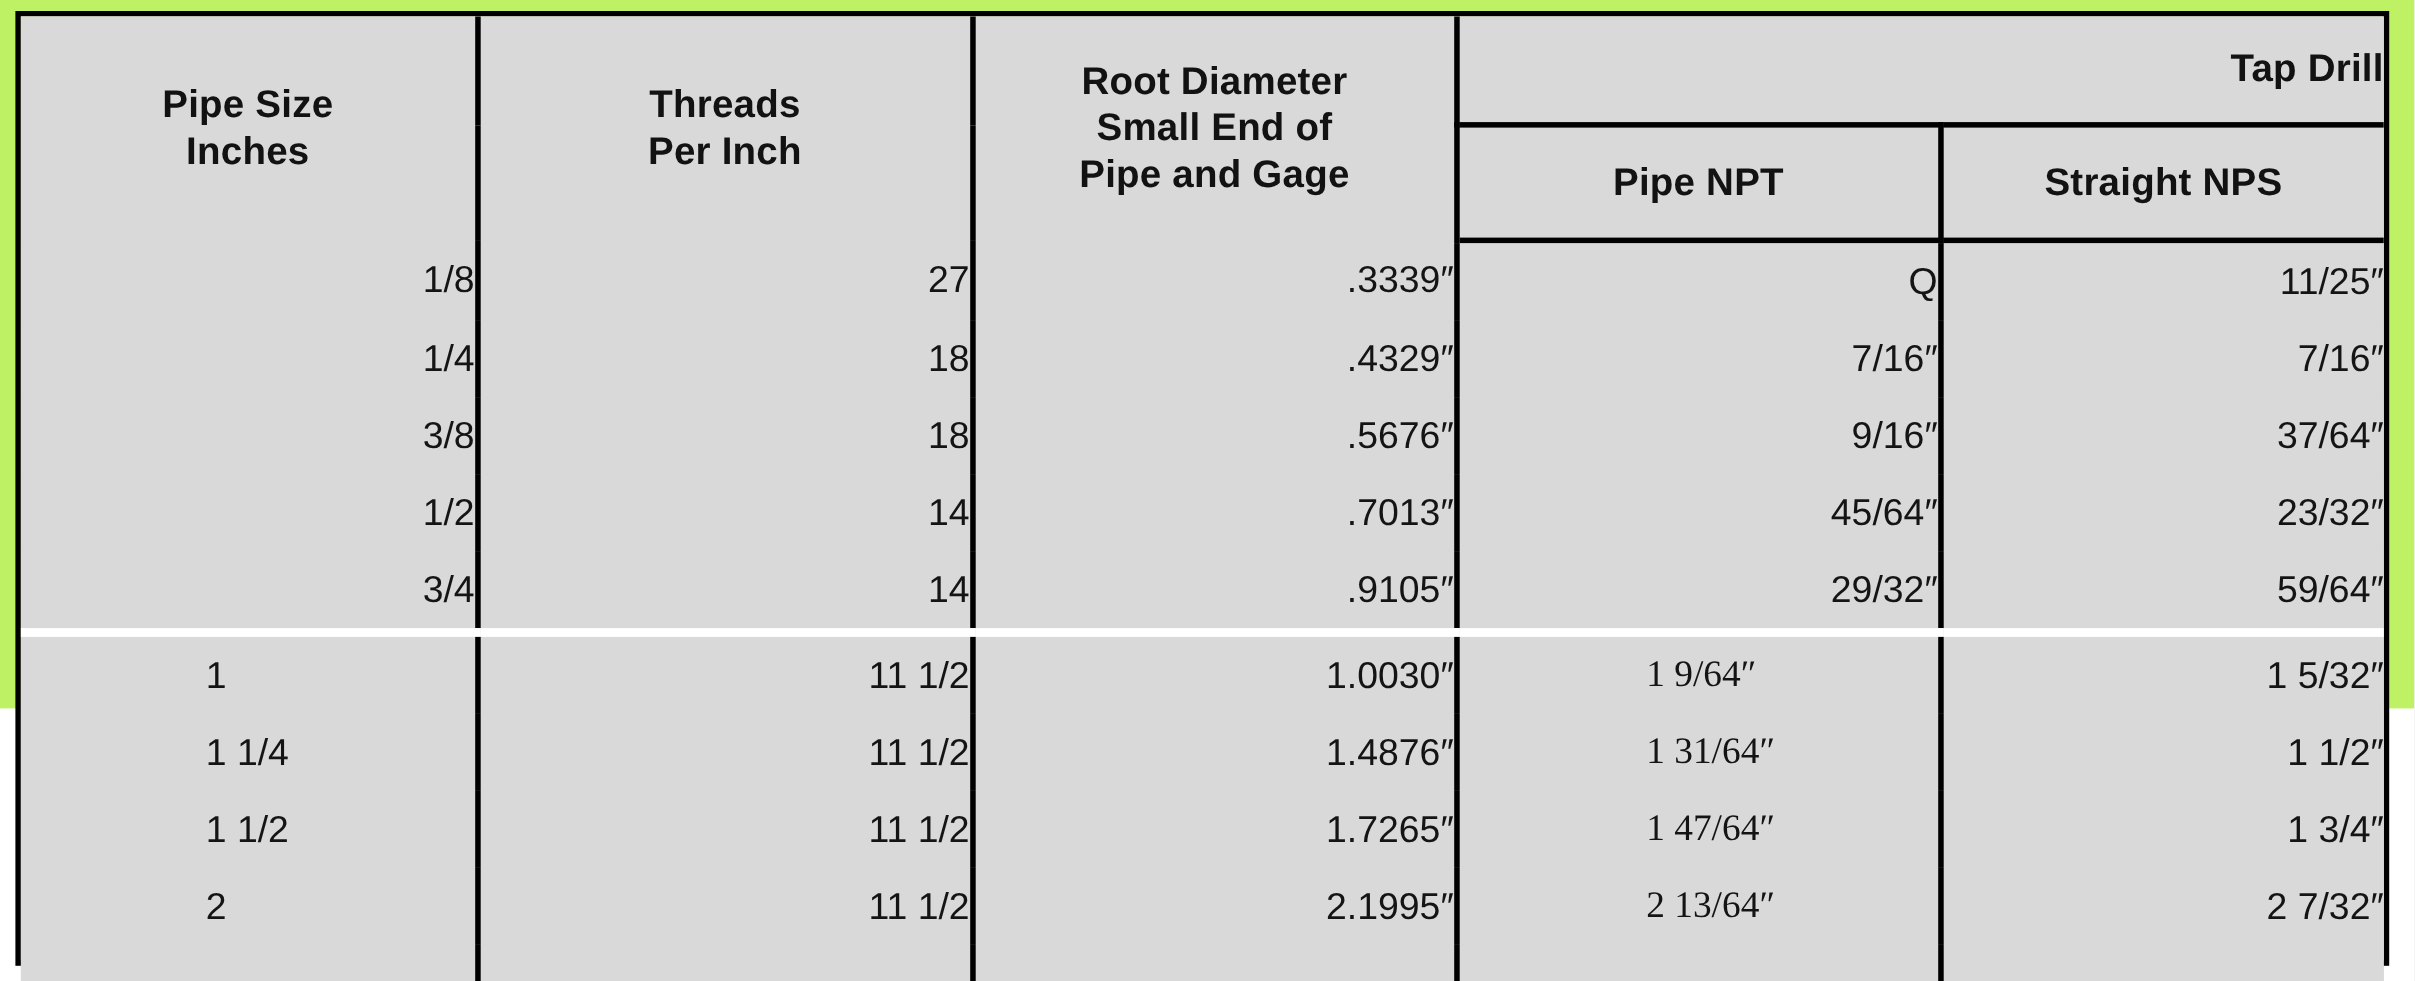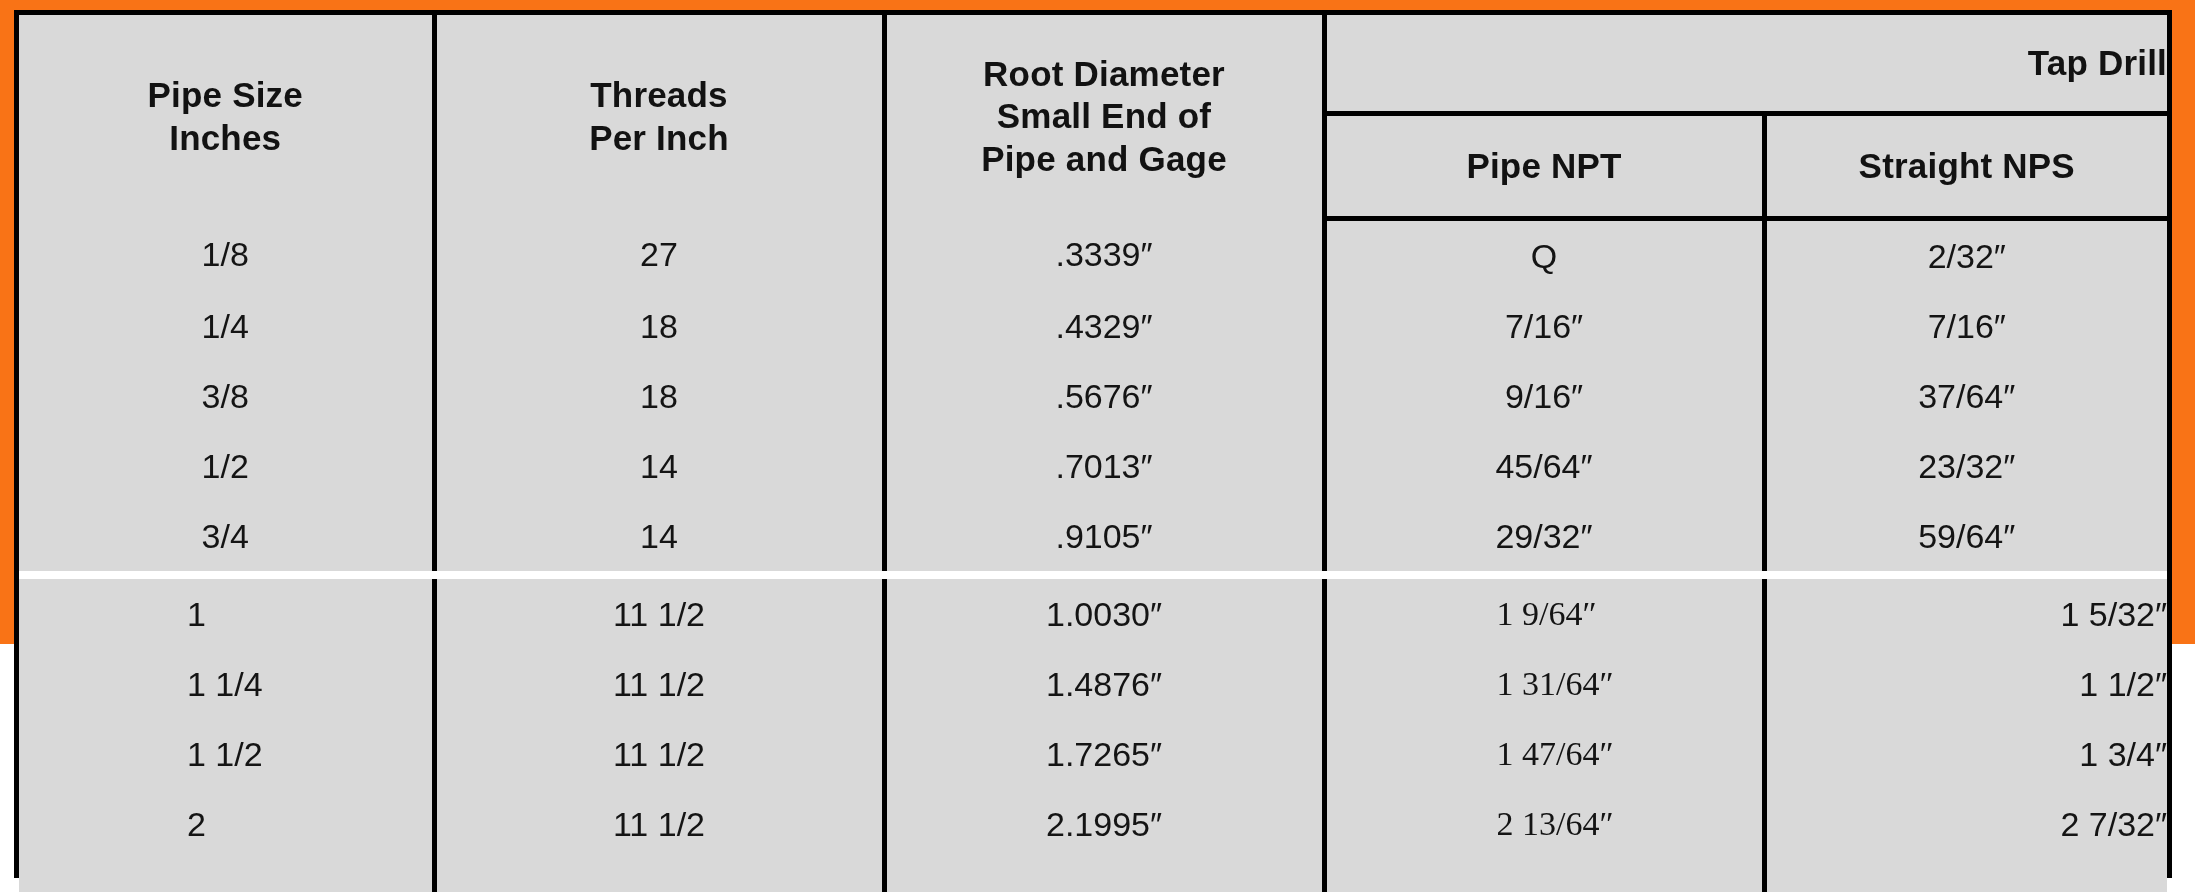--- a/index.html
+++ b/index.html
@@ -10,21 +10,21 @@
   body {
     width: 2195px;
     height: 892px;
     font-family: "Liberation Sans", sans-serif;
     overflow: hidden;
   }
   .sheet {
     position: relative;
     width: 2195px;
     height: 644px;
-    background: #f97316;
+    background: #bef264;
     box-sizing: border-box;
   }
   .table-wrap {
     position: absolute;
     left: 14px;
     top: 10px;
     width: 2158px;
     height: 868px;
     background: #d9d9d9;
     border: 5px solid #000000;
@@ -61,21 +61,21 @@
     letter-spacing: 0.2px;
     padding: 6px 8px;
   }
   .hdr-tall { height: 196px; }
   .hdr-top { height: 96px; text-align: right; }
   .hdr-sub { height: 100px; border-top: 5px solid #000000; }
 
   .hdr-row-bottom-border > th { border-bottom: 5px solid #000000; }
 
   .data-cell {
-    text-align: center;
+    text-align: right;
     vertical-align: middle;
     font-size: 34px;
     color: #141414;
     height: 70px;
     padding: 0 10px;
     font-weight: normal;
   }
   .data-cell.left-ind {
     text-align: left;
     padding-left: 168px;
@@ -137,21 +137,21 @@
           <th class="hdr-cell hdr-sub vsep-right">Pipe NPT</th>
           <th class="hdr-cell hdr-sub">Straight NPS</th>
         </tr>
       </thead>
       <tbody>
         <tr>
           <td class="data-cell vsep-right">1/8</td>
           <td class="data-cell vsep-right">27</td>
           <td class="data-cell vsep-right">.3339″</td>
           <td class="data-cell vsep-right">Q</td>
-          <td class="data-cell">2/32″</td>
+          <td class="data-cell">11/25″</td>
         </tr>
         <tr>
           <td class="data-cell vsep-right">1/4</td>
           <td class="data-cell vsep-right">18</td>
           <td class="data-cell vsep-right">.4329″</td>
           <td class="data-cell vsep-right">7/16″</td>
           <td class="data-cell">7/16″</td>
         </tr>
         <tr>
           <td class="data-cell vsep-right">3/8</td>

